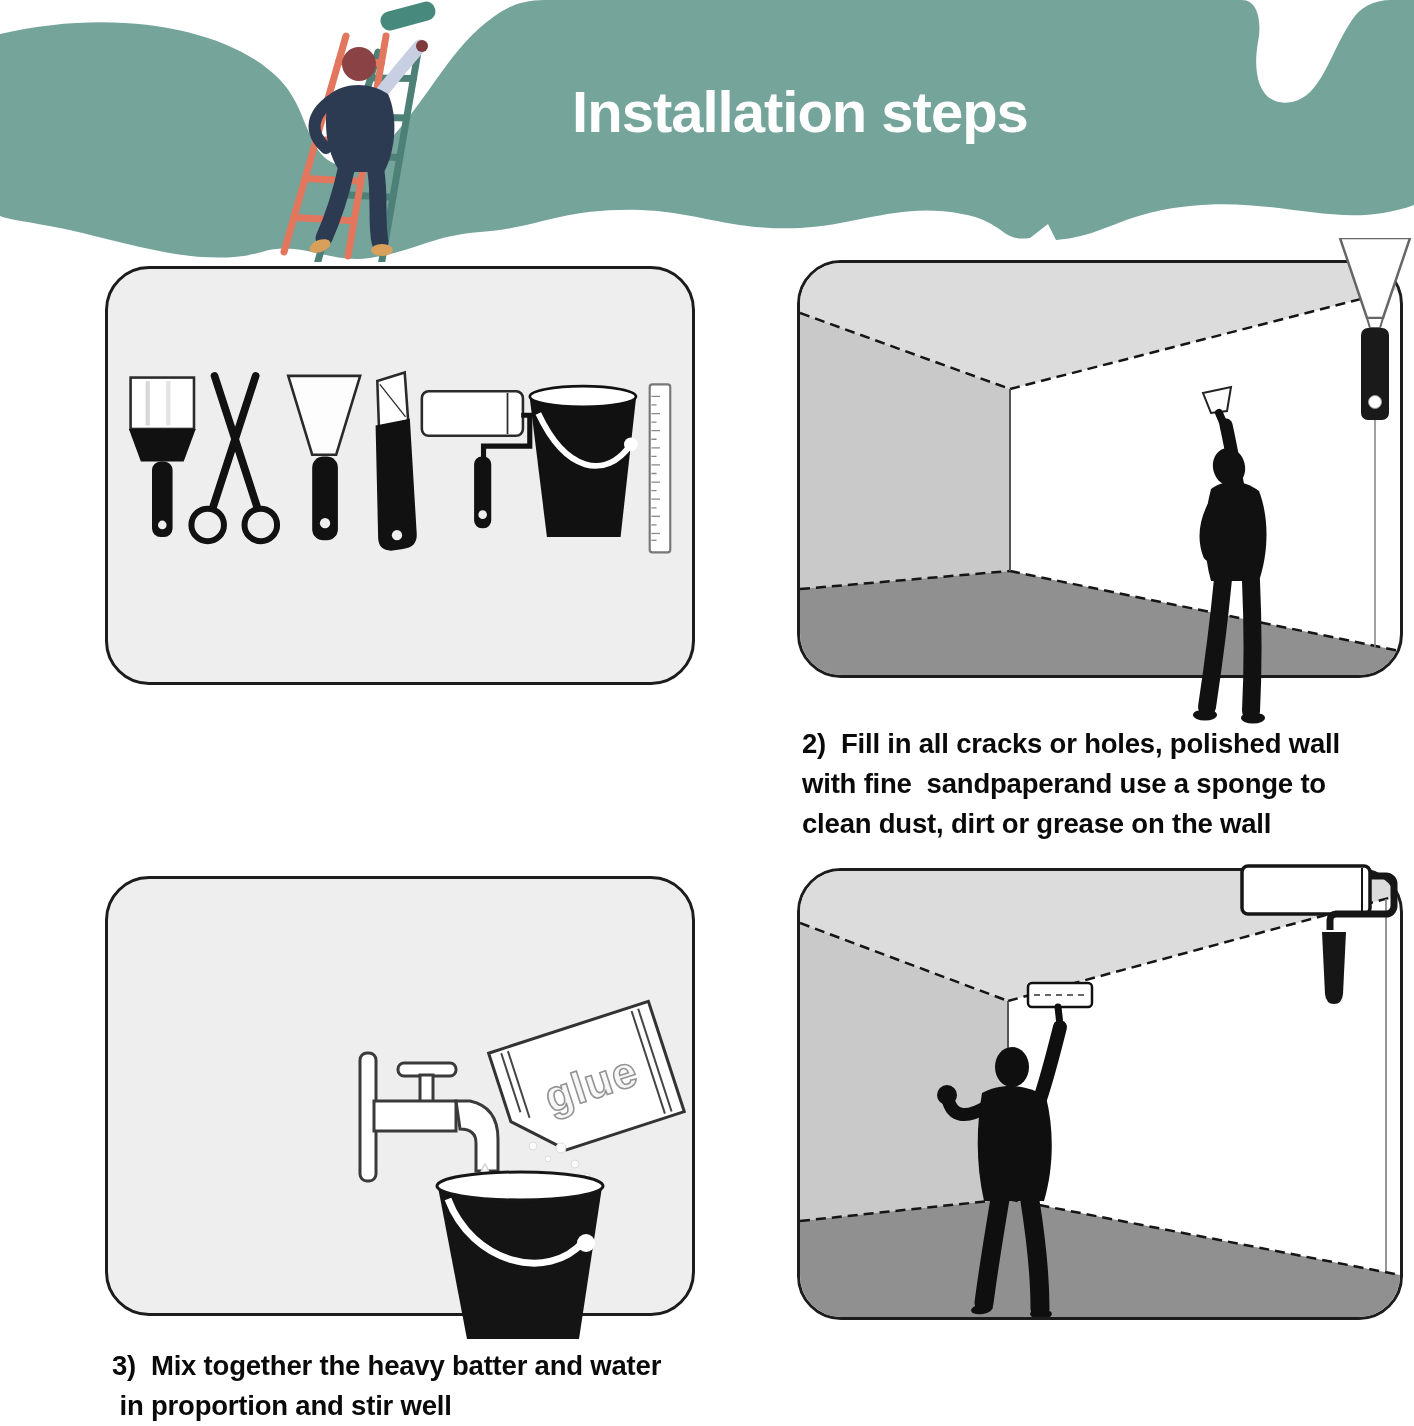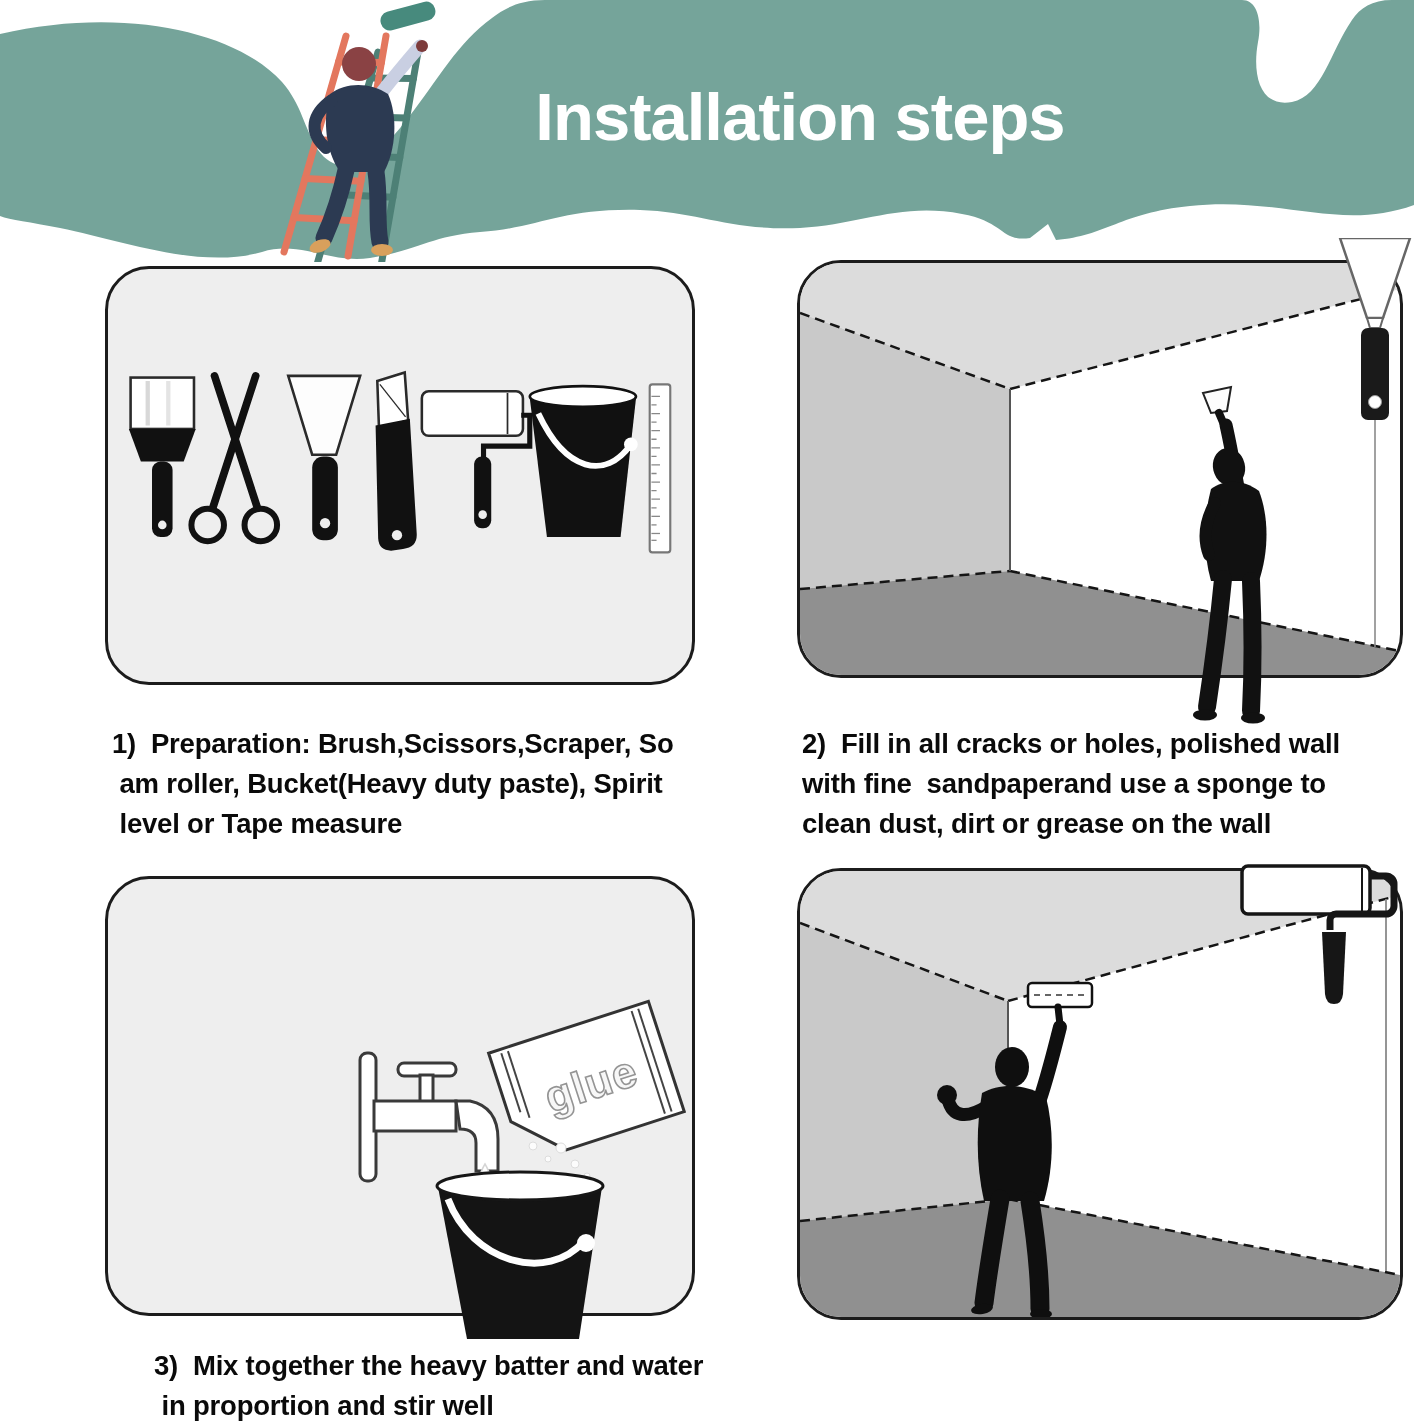--- a/index.html
+++ b/index.html
@@ -1,20 +1,20 @@
 <!DOCTYPE html>
 <html><head>
 <meta charset="utf-8">
 <style>
   html,body{margin:0;padding:0;background:#fff;}
   .page{position:relative;width:1414px;height:1426px;background:#ffffff;overflow:hidden;
         font-family:"Liberation Sans",sans-serif;}
   .abs{position:absolute;}
   .title{position:absolute;left:420px;top:78px;width:760px;text-align:center;
-         font-size:67px;font-weight:700;color:#ffffff;letter-spacing:-1px;z-index:3;}
+         font-size:58px;font-weight:700;color:#ffffff;letter-spacing:-1px;z-index:3;}
   .panel{position:absolute;border:3px solid #1c1c1c;border-radius:44px;box-sizing:border-box;
          overflow:hidden;z-index:1;}
   .panel-gray{background:#eeeeee;}
   .panel-white{background:#ffffff;}
   .caption{position:absolute;font-size:27.5px;font-weight:700;color:#0a0a0a;
            line-height:40px;letter-spacing:-0.2px;white-space:pre-wrap;z-index:2;}
   .overlay{position:absolute;z-index:4;}
   svg{display:block;}
   .glue-text{font-family:"Liberation Sans",sans-serif;font-weight:700;font-size:44px;
              fill:#f7f7f7;stroke:#949494;stroke-width:1.6px;letter-spacing:1px;}
@@ -257,22 +257,19 @@
     </svg>
   </div>
 
   <svg class="overlay" style="left:1240px;top:862px;" width="165" height="150" viewBox="0 0 165 150">
     <rect x="2" y="4" width="128" height="48" rx="6" fill="#ffffff" stroke="#161616" stroke-width="3.5"></rect>
     <line x1="122" y1="6" x2="122" y2="50" stroke="#161616" stroke-width="2"></line>
     <path d="M130,14 h16 a8,8 0 0 1 8,8 v22 a8,8 0 0 1 -8,8 h-50 a6,6 0 0 0 -6,6 v10" stroke="#161616" stroke-width="7" fill="none"></path>
     <path d="M82,70 L106,70 L103,132 Q102,142 94,142 Q86,142 85,132 Z" fill="#161616"></path>
   </svg>
 
-  <div class="caption" style="left:112px;top:724px;width:600px;">1)  Preparation: Brush,Scissors,Scraper, So
- am roller, Bucket(Heavy duty paste), Spirit
- level or Tape measure</div>
   <div class="caption" style="left:802px;top:724px;width:610px;">2)  Fill in all cracks or holes, polished wall
 with fine  sandpaperand use a sponge to
 clean dust, dirt or grease on the wall</div>
-  <div class="caption" style="left:112px;top:1346px;width:600px;margin-left:42px;">3)  Mix together the heavy batter and water
+  <div class="caption" style="left:112px;top:1346px;width:600px;">3)  Mix together the heavy batter and water
  in proportion and stir well</div>
 
 </div>
 
 </body></html>

